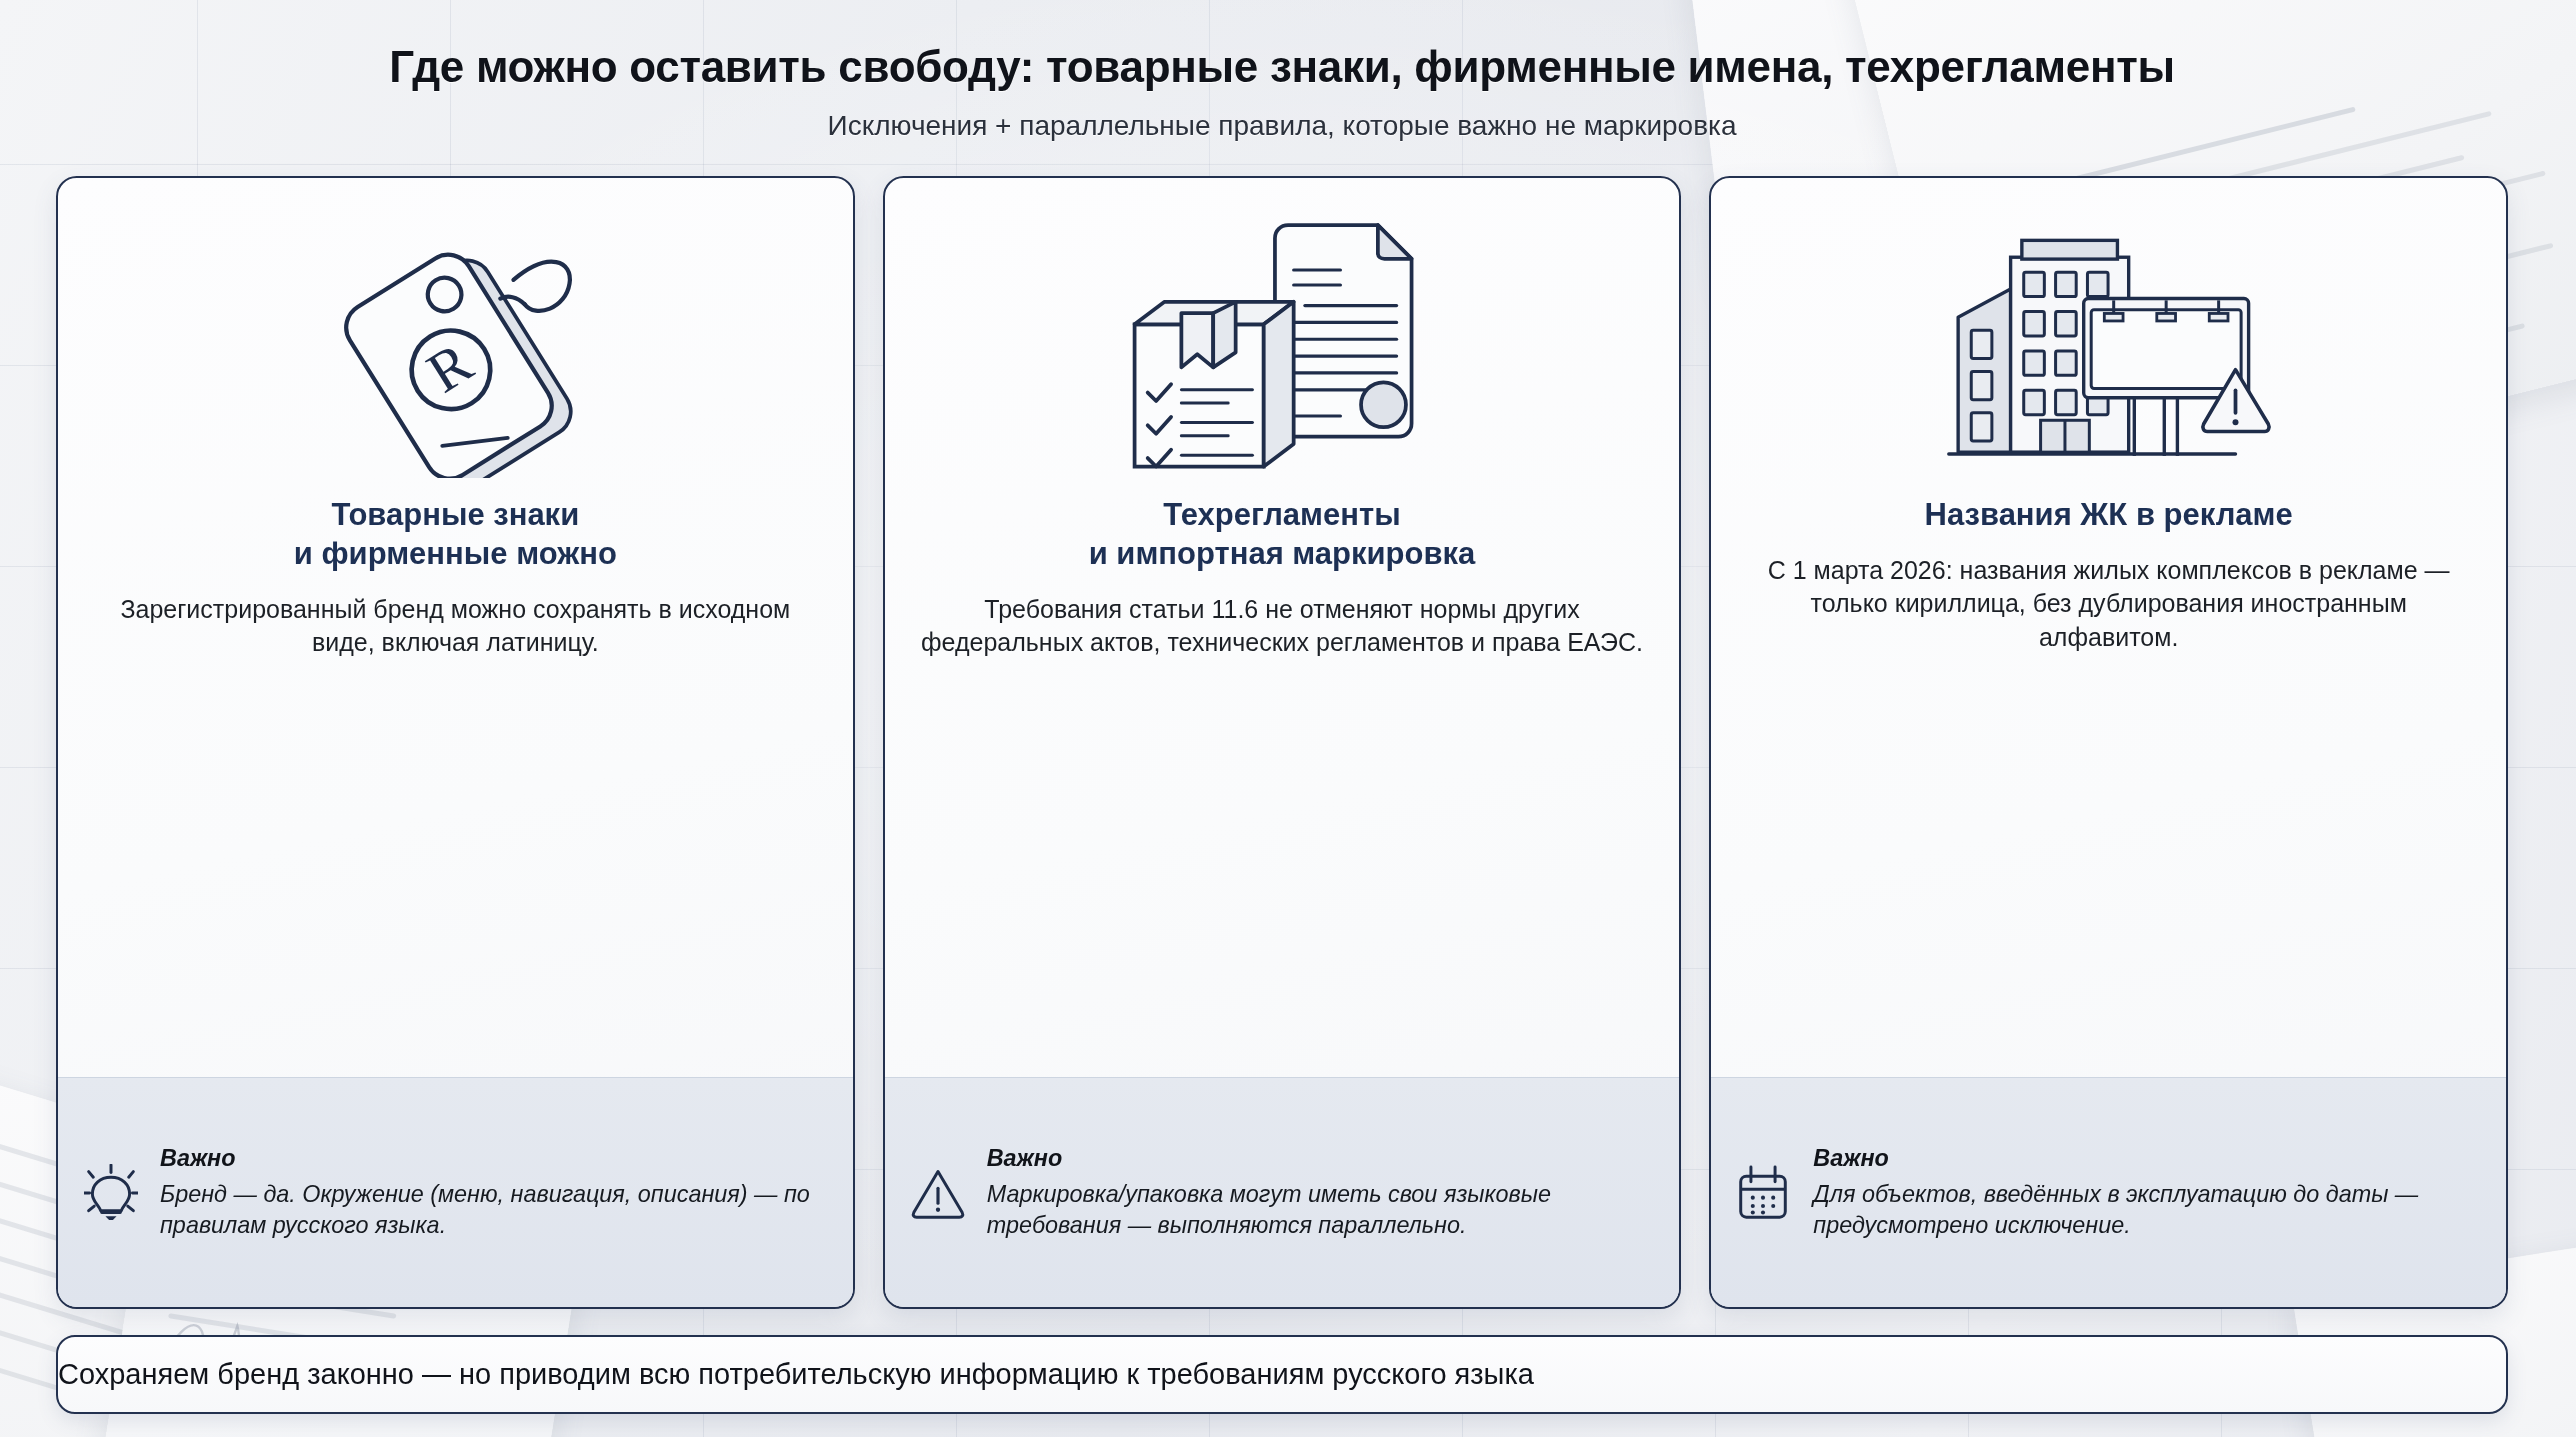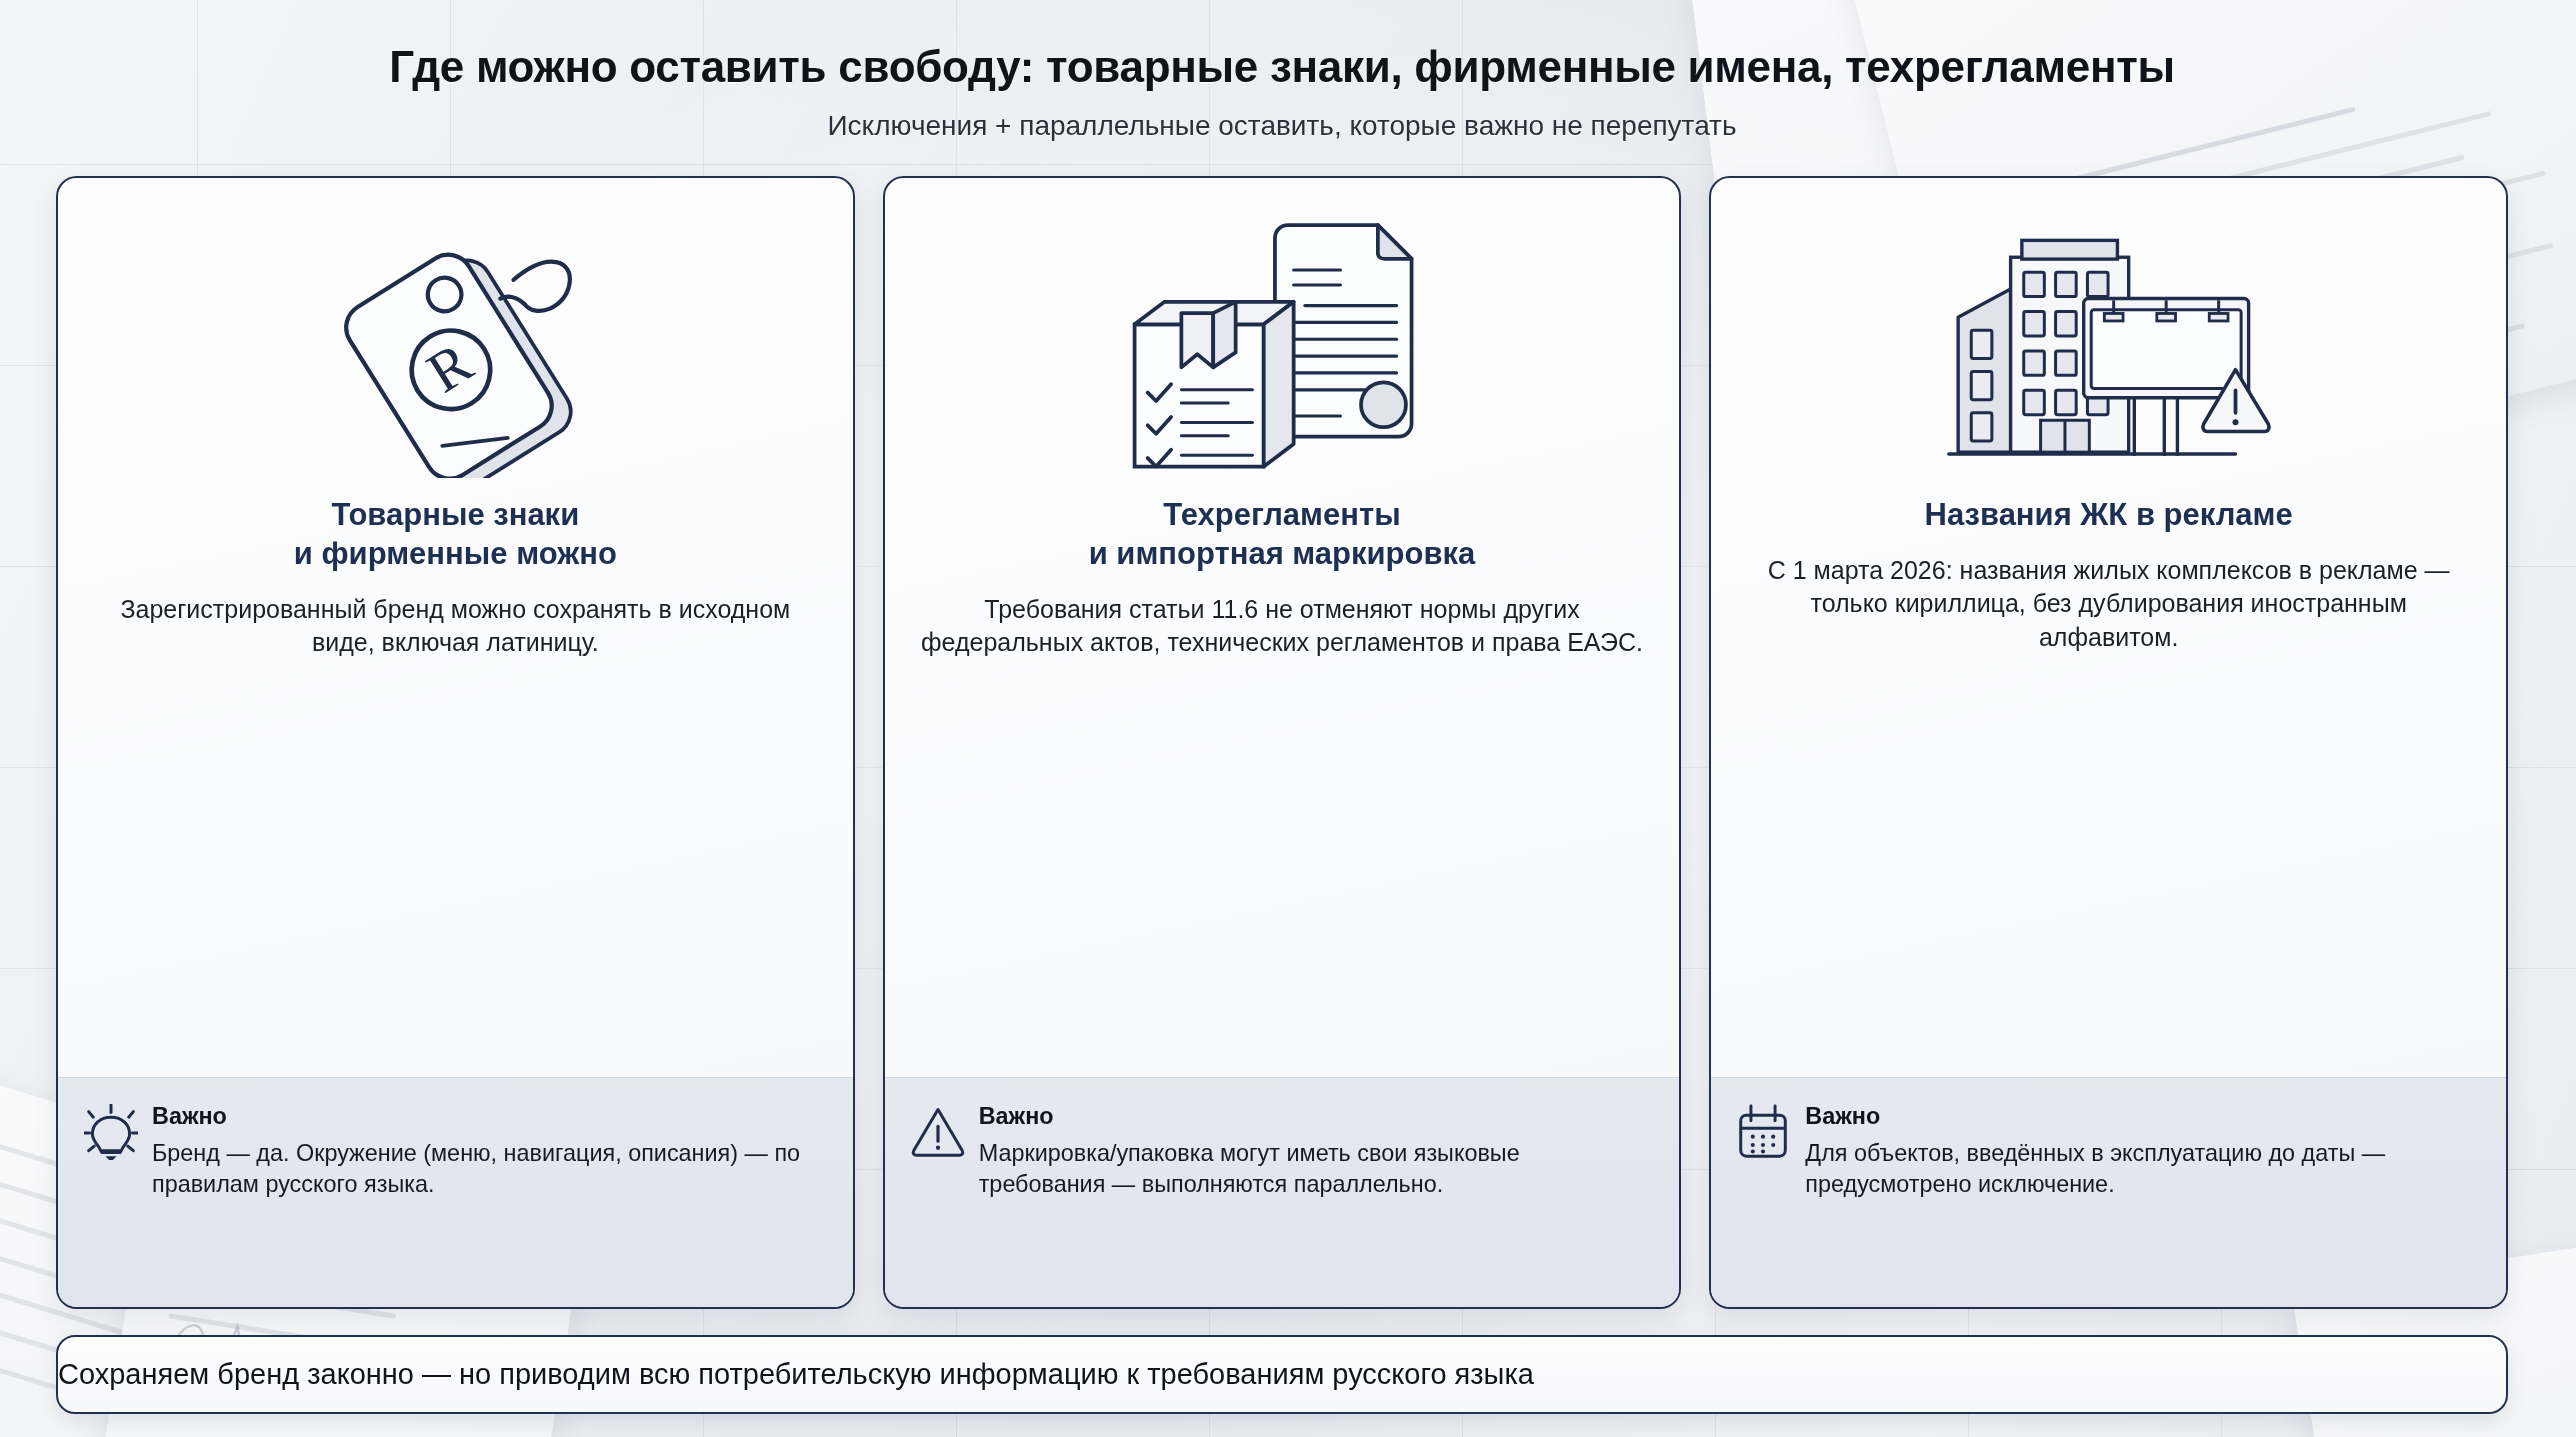--- a/index.html
+++ b/index.html
@@ -117,22 +117,23 @@
     margin-top:20px;
     font-size:25px; color:#1c2026;
     text-align:center; line-height:1.34;
     font-weight:400;
   }
   .card-foot {
     flex:0 0 auto;
     background:linear-gradient(180deg,#e5e9f0 0%, #dfe4ed 100%);
     border-top:0.9px solid #cdd5e1;
     padding:24px 28px 24px 26px;
-    display:flex; gap:12px; align-items:flex-start;
+    display:flex; gap:20px; align-items:center;
     min-height:230px;
+    font-style:italic;
   }
   .foot-icon { flex:0 0 auto; width:56px; padding-top:1.9px; }
   .foot-icon svg { display:block; }
   .foot-text { flex:1 1 auto; }
   .foot-label {
     font-size:23.4px; font-weight:bold; color:#11141a; line-height:1.2;
   }
   .foot-desc {
     margin-top:7.5px;
     font-size:23.4px; color:#161a20; line-height:1.33; font-weight:400;
@@ -192,21 +193,21 @@
     <path d="M12 96 C 34 34, 58 18, 66 36 C 74 54, 52 92, 64 98 C 78 104, 96 52, 104 30
              C 110 52, 102 92, 118 96 C 136 100, 156 60, 172 44 C 160 78, 178 98, 206 86" fill="none" stroke="#8b93a3" stroke-width="2.6" stroke-linecap="round"></path>
     <path d="M8 112 L 214 104" fill="none" stroke="#a8aebb" stroke-width="2"></path>
   </svg>
 </div>
 
 <div id="page">
 
   <div id="header">
     <div id="title">Где можно оставить свободу: товарные знаки, фирменные имена, техрегламенты</div>
-    <div id="subtitle">Исключения + параллельные оставить, которые важно не перепутать</div>
+    <div id="subtitle">Исключения + параллельные правила, которые важно не маркировка</div>
   </div>
 
   <div id="cards">
 
     <div class="card">
       <div class="card-top">
         <div class="icon-wrap">
           <svg width="281" height="271" viewBox="0 0 300 290">
             <g transform="rotate(-32 150 150)">
 

